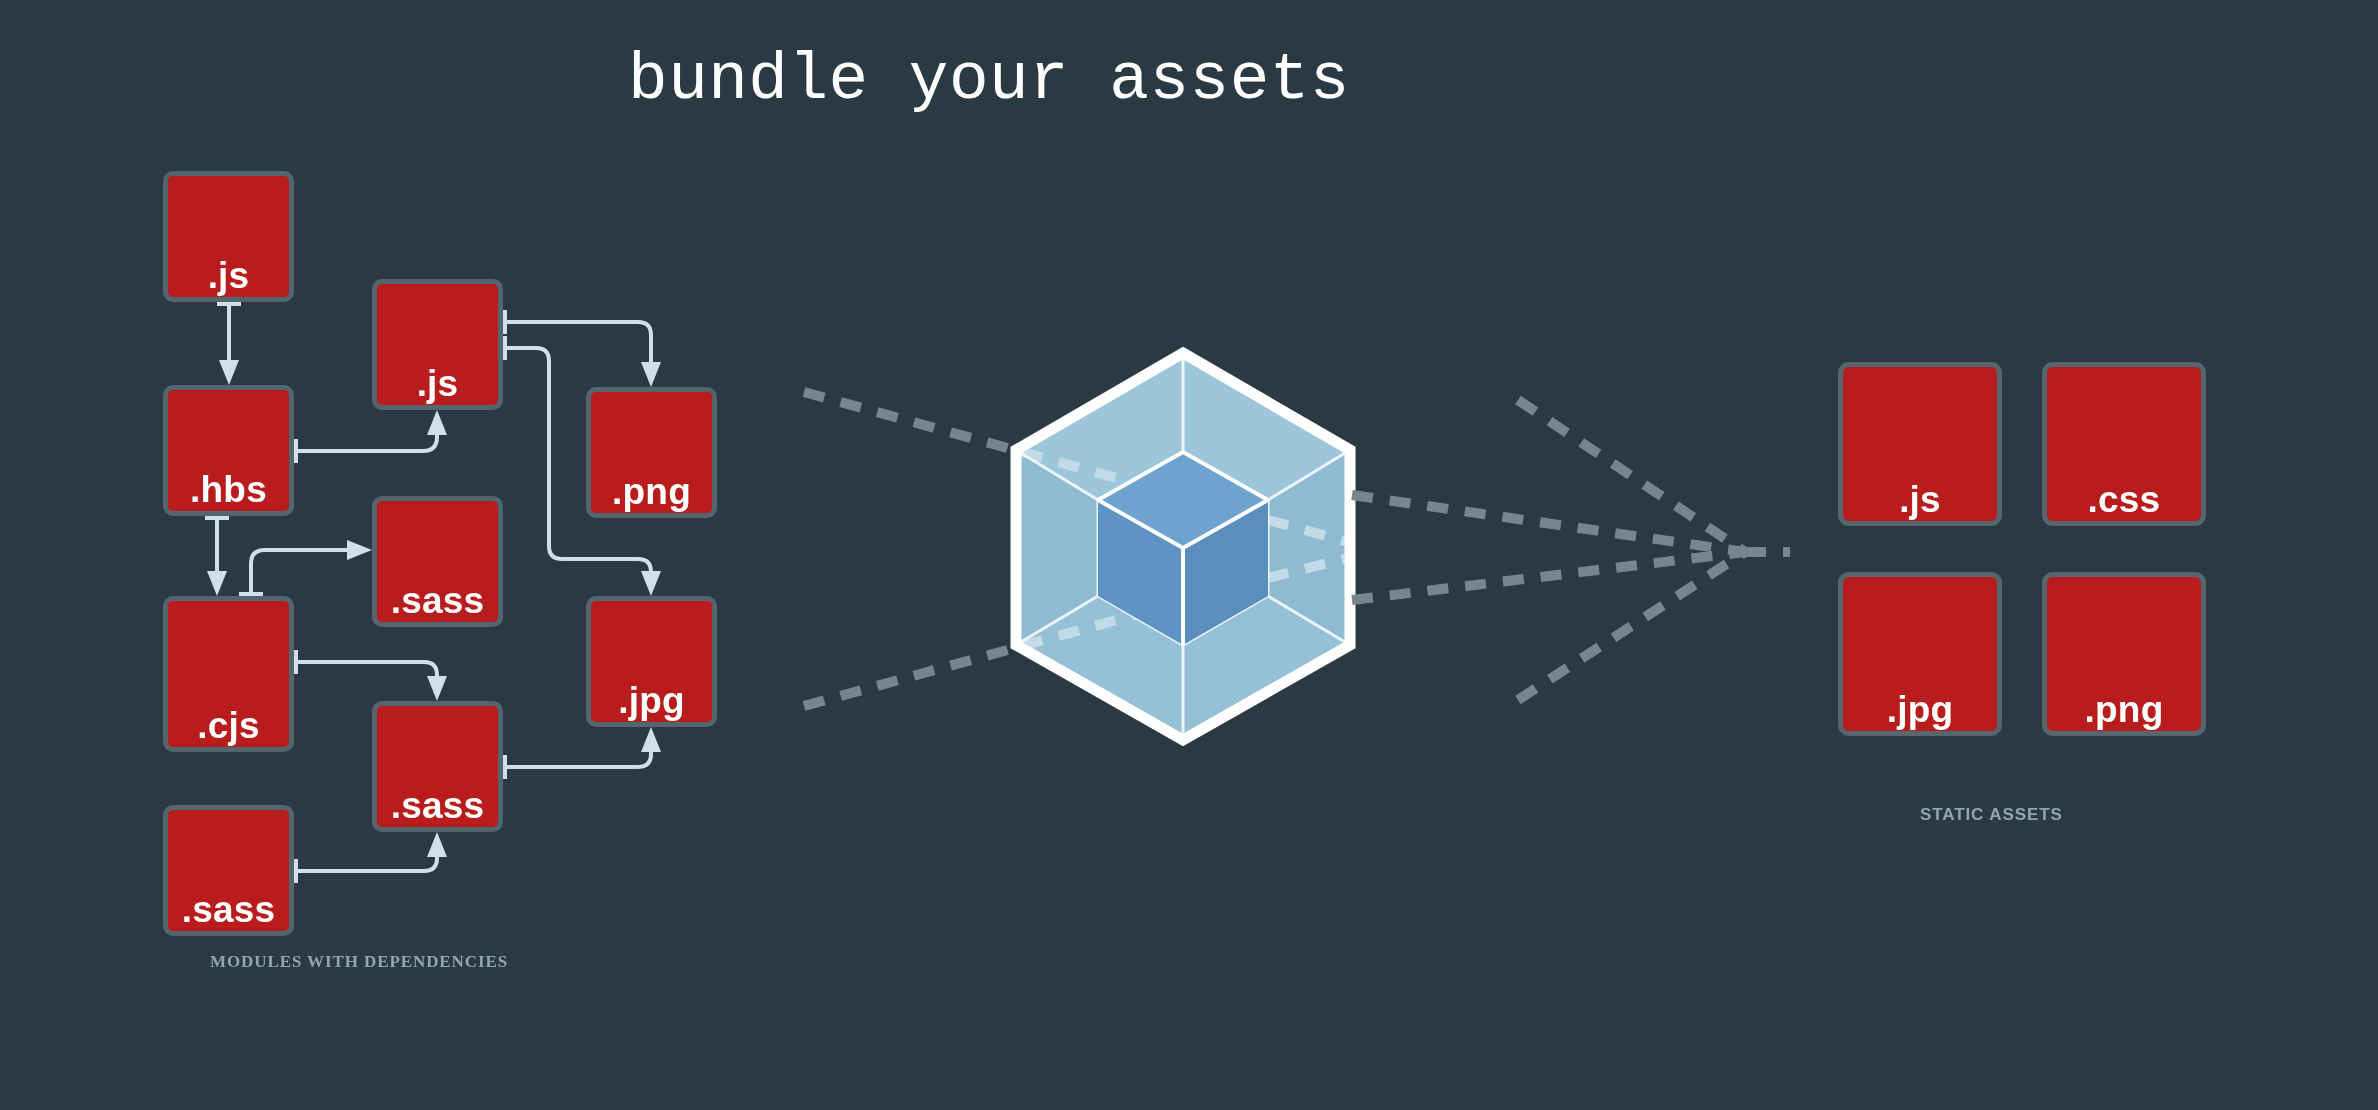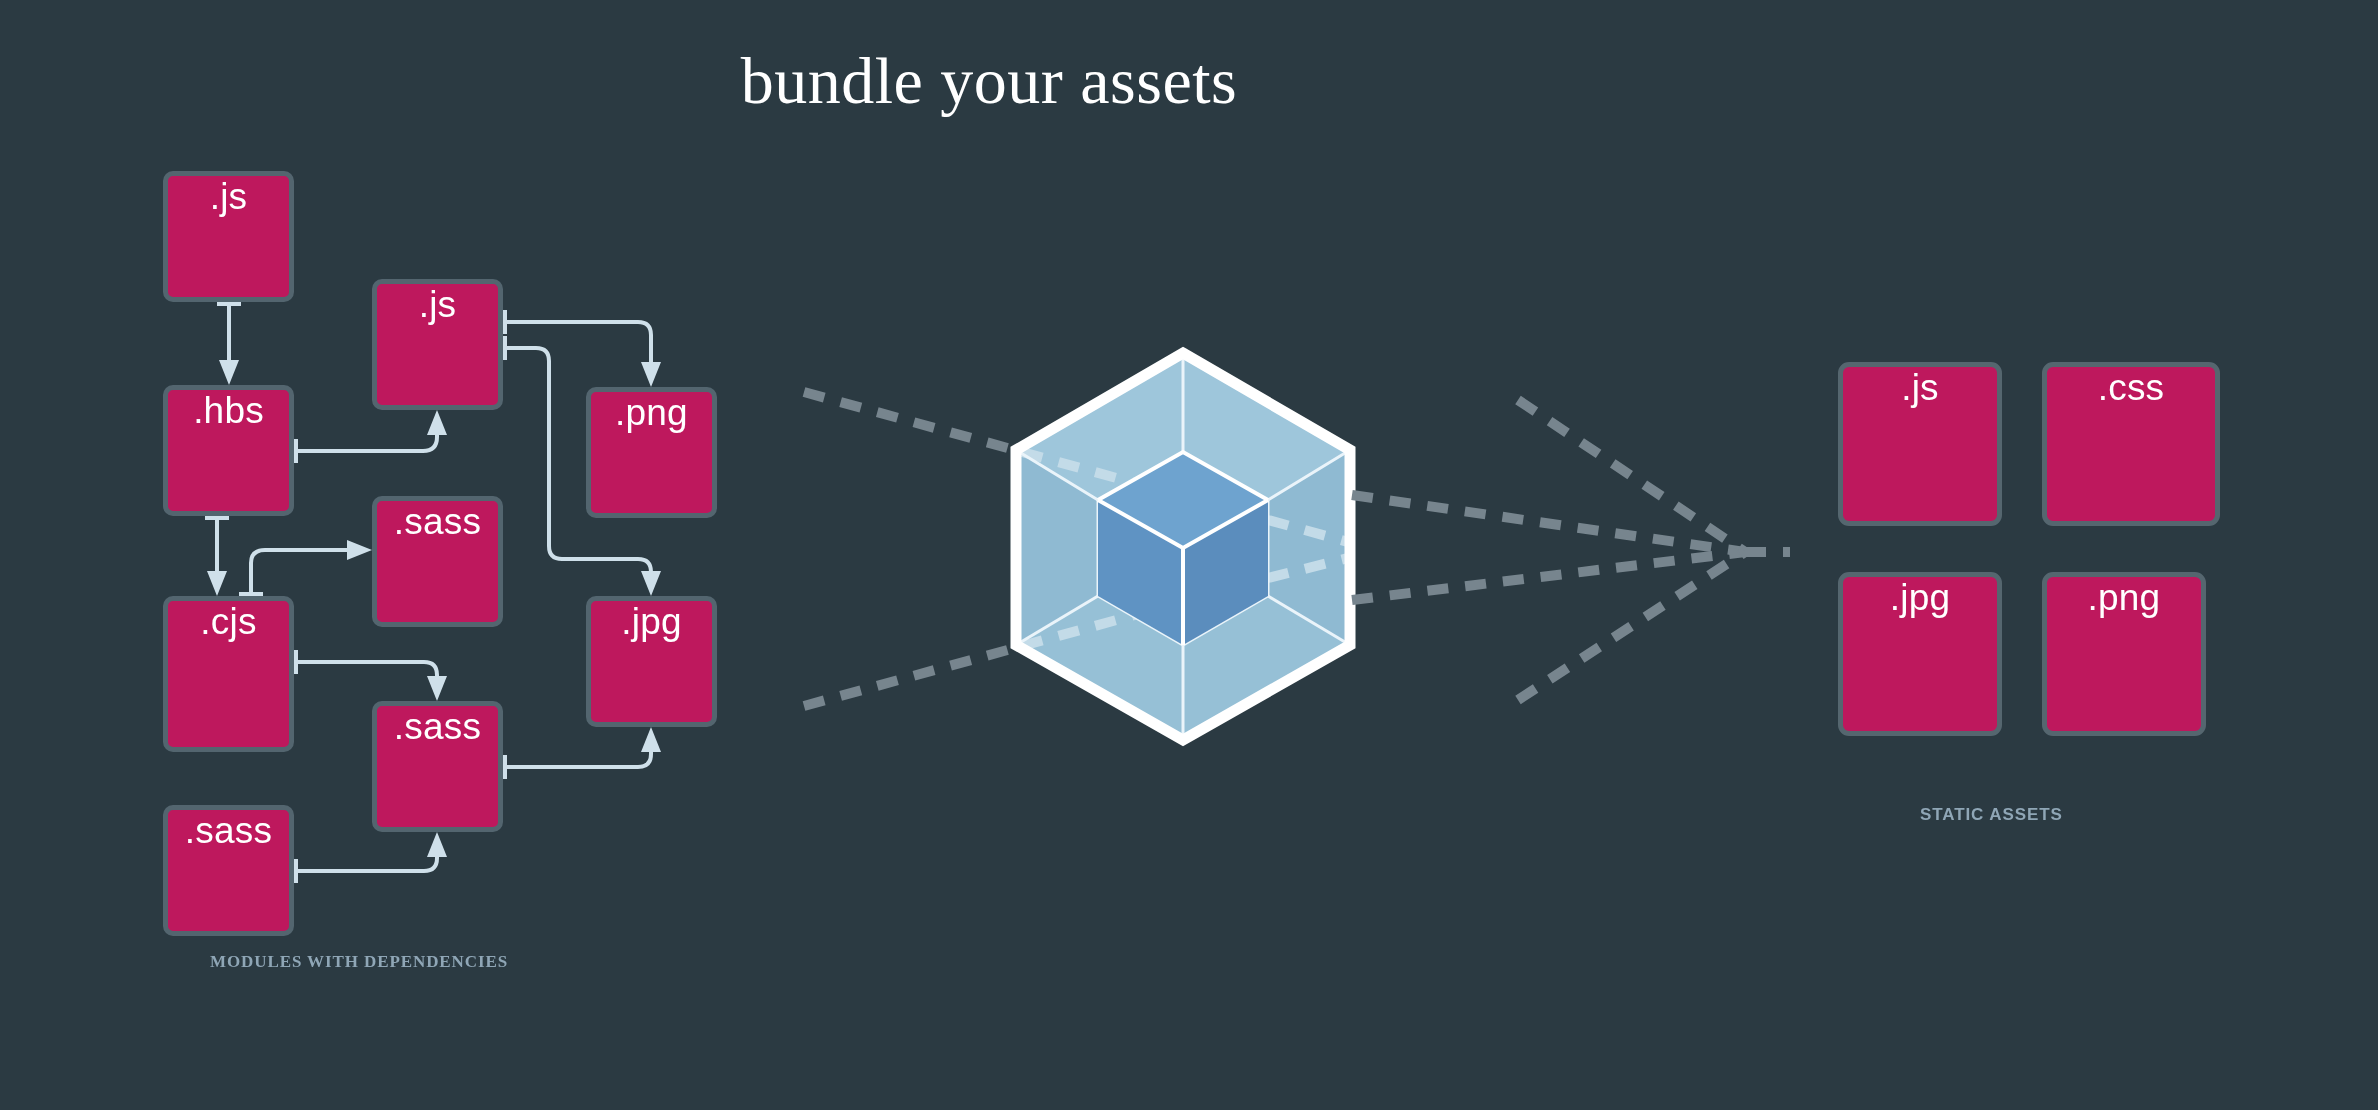--- a/index.html
+++ b/index.html
@@ -24,38 +24,38 @@
     position: absolute;
     left: 0;
     top: 48px;
     width: 1978px;
     text-align: center;
     color: #ffffff;
     font-size: 66px;
     font-weight: 300;
     letter-spacing: 0.5px;
     line-height: 1;
-    font-family: Liberation Serif, serif;
+    font-family: Liberation Mono, monospace;
     font-stretch: condensed;
     white-space: pre;
   }
 
   
   .node {
     position: absolute;
     box-sizing: border-box;
     border: 5px solid #53656f;
     border-radius: 10px;
-    background: #be185d;
+    background: #b91c1c;
     color: #ffffff;
     display: flex;
-    align-items: flex-start;
+    align-items: flex-end;
     justify-content: center;
     font-size: 37px;
-    font-weight: 400;
+    font-weight: 700;
     letter-spacing: 0.2px;
     user-select: none;
   }
   .node.asset {
     border-color: #55666f;
     border-radius: 11px;
   }
 
   
   .caption {
@@ -258,21 +258,21 @@
   <div class="node" style="left:372px;top:701px;width:131px;height:131px;">
     <span>.sass</span>
   </div>
   <div class="node" style="left:163px;top:805px;width:131px;height:131px;">
     <span>.sass</span>
   </div>
 
   <div class="node asset" style="left:1838px;top:362px;width:164px;height:164px;">
     <span>.js</span>
   </div>
-  <div class="node asset" style="left:2042px;top:362px;width:178px;height:164px;">
+  <div class="node asset" style="left:2042px;top:362px;width:164px;height:164px;">
     <span>.css</span>
   </div>
   <div class="node asset" style="left:1838px;top:572px;width:164px;height:164px;">
     <span>.jpg</span>
   </div>
   <div class="node asset" style="left:2042px;top:572px;width:164px;height:164px;">
     <span>.png</span>
   </div>
 
   <div class="caption" style="left:210px;top:952px;font-family:Liberation Serif, serif;">MODULES WITH DEPENDENCIES</div>

